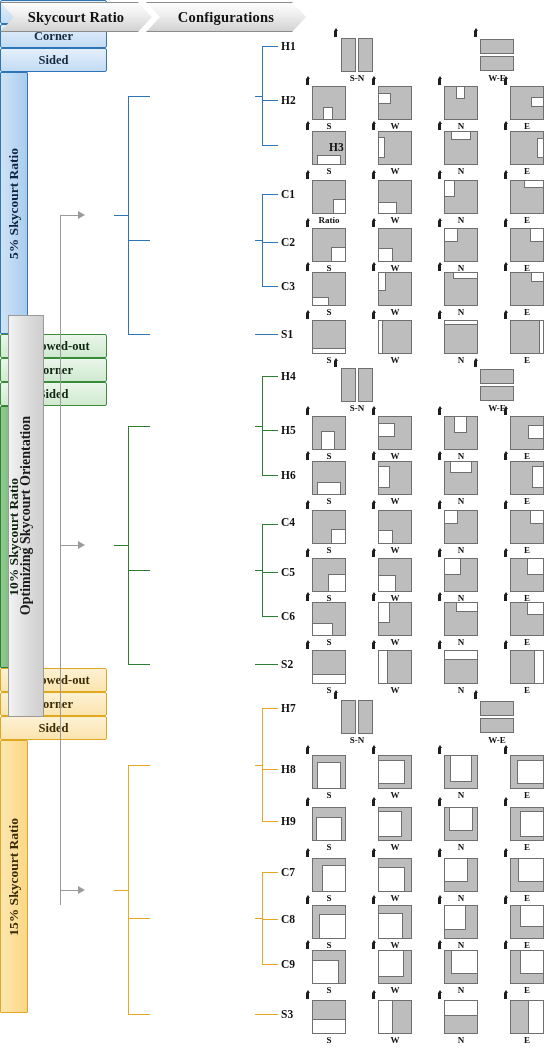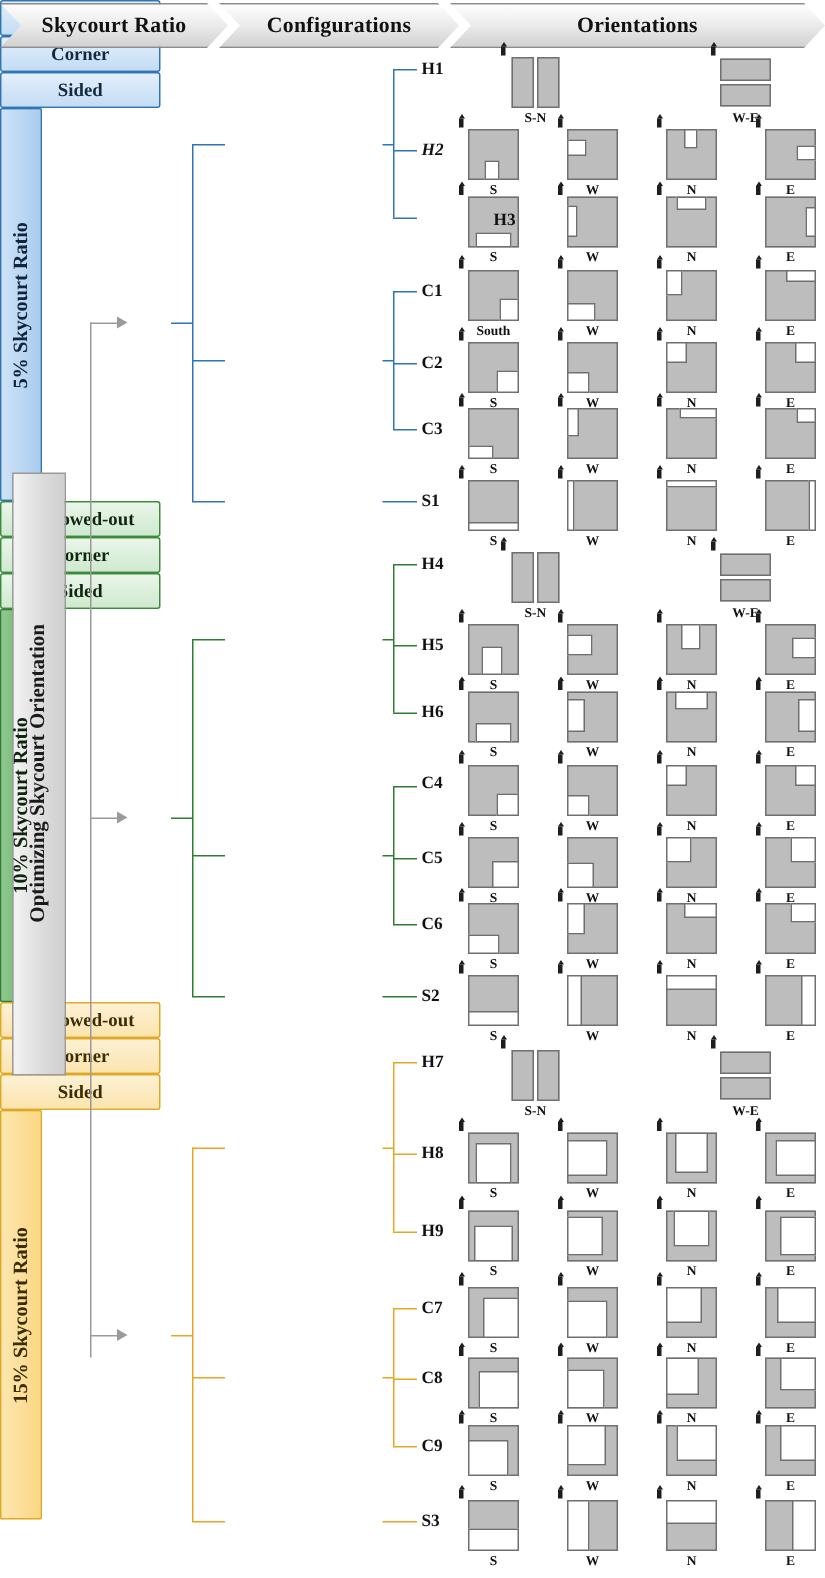--- a/index.html
+++ b/index.html
@@ -72,23 +72,20 @@
 </head>
 <body>
 
 <div id="header">
   <div class="chev c1">
     <span>Skycourt Ratio</span>
   </div>
   <div class="chev c2">
     <span>Configurations</span>
   </div>
-  <div class="chev c3">
-    <span>Orientations</span>
-  </div>
 </div>
 
 <div id="spine" class="abs">
   <span>Optimizing Skycourt Orientation</span>
 </div>
 
 <div id="body-layer">
     <div class="plan" style="left:340px;top:38px;width:34px;height:45px;">
       <div class="narrow" style="left:-8px;top:-10px;"></div>
       <div class="sq" style="left:0.68px;top:0px;width:15.3px;height:34px;"></div>
@@ -120,21 +117,21 @@
       <div class="sq" style="left:0px;top:0px;width:34px;height:34px;"></div>
       <div class="hole" style="left:11.899999999999999px;top:0px;width:9.18px;height:12.92px;"></div>
       <div class="cap" style="top:35px;left:0;">N</div>
     </div>
     <div class="plan" style="left:510px;top:86px;width:34px;height:45px;">
       <div class="narrow" style="left:-8px;top:-10px;"></div>
       <div class="sq" style="left:0px;top:0px;width:34px;height:34px;"></div>
       <div class="hole" style="left:21.42px;top:11.22px;width:12.58px;height:10.2px;"></div>
       <div class="cap" style="top:35px;left:0;">E</div>
     </div>
-    <div class="case" style="left:281px;top:94px;font-style:italic;">H2</div>
+    <div class="case" style="left:281px;top:94px;">H2</div>
     <div class="ln h blue" style="left:262px;top:100px;width:16px;"></div>
     <div class="plan" style="left:312px;top:131px;width:34px;height:45px;">
       <div class="narrow" style="left:-8px;top:-10px;"></div>
       <div class="sq" style="left:0px;top:0px;width:34px;height:34px;"></div>
       <div class="hole" style="left:5.44px;top:24.48px;width:23.12px;height:9.520000000000001px;"></div>
       <div class="cap" style="top:35px;left:0;">S</div>
     </div>
     <div class="plan" style="left:378px;top:131px;width:34px;height:45px;">
       <div class="narrow" style="left:-8px;top:-10px;"></div>
       <div class="sq" style="left:0px;top:0px;width:34px;height:34px;"></div>
@@ -152,21 +149,21 @@
       <div class="sq" style="left:0px;top:0px;width:34px;height:34px;"></div>
       <div class="hole" style="left:26.86px;top:6.800000000000001px;width:7.14px;height:20.4px;"></div>
       <div class="cap" style="top:35px;left:0;">E</div>
     </div>
     <div class="case" style="left:281px;top:141px;margin-left:48px;">H3</div>
     <div class="ln h blue" style="left:262px;top:145px;width:16px;"></div>
     <div class="plan" style="left:312px;top:180px;width:34px;height:45px;">
       <div class="narrow" style="left:-8px;top:-10px;"></div>
       <div class="sq" style="left:0px;top:0px;width:34px;height:34px;"></div>
       <div class="hole" style="left:21.08px;top:18.700000000000003px;width:12.92px;height:15.3px;"></div>
-      <div class="cap" style="top:35px;left:0;">South</div>
+      <div class="cap" style="top:35px;left:0;">Ratio</div>
     </div>
     <div class="plan" style="left:378px;top:180px;width:34px;height:45px;">
       <div class="narrow" style="left:-8px;top:-10px;"></div>
       <div class="sq" style="left:0px;top:0px;width:34px;height:34px;"></div>
       <div class="hole" style="left:0px;top:22.44px;width:18.700000000000003px;height:11.56px;"></div>
       <div class="cap" style="top:35px;left:0;">W</div>
     </div>
     <div class="plan" style="left:444px;top:180px;width:34px;height:45px;">
       <div class="narrow" style="left:-8px;top:-10px;"></div>
       <div class="sq" style="left:0px;top:0px;width:34px;height:34px;"></div>

